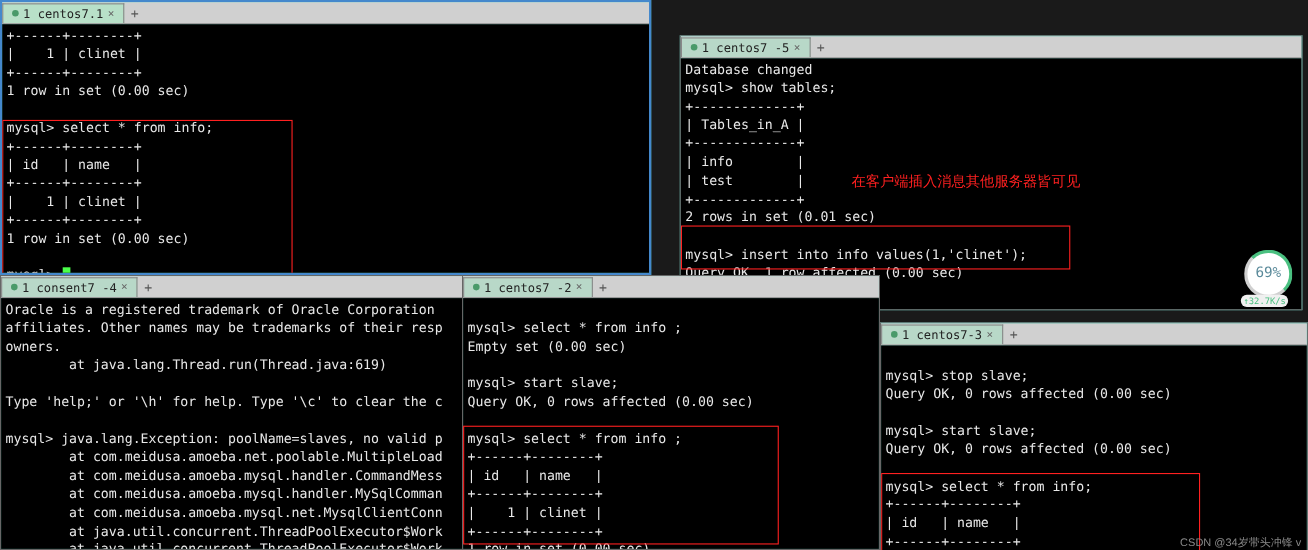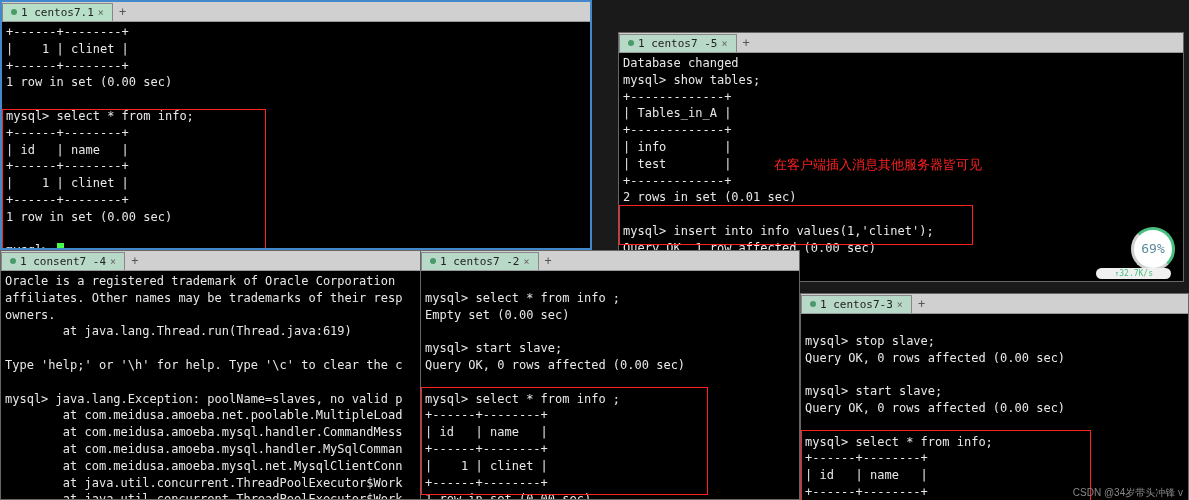--- a/index.html
+++ b/index.html
@@ -99,21 +99,21 @@
   color: #5a8a9a;
   background: #fff;
 }
 .ring-sub {
   position: absolute;
   bottom: -2px;
   right: 4px;
   font-size: 8px;
   color: #4ac080;
   background: #f0f0f0;
-  padding: 0 18px;
+  padding: 0 2px;
   border-radius: 6px;
 }
 .watermark {
   position: absolute;
   right: 6px;
   bottom: 0;
   font-size: 10px;
   color: #888;
   font-family: 'Microsoft YaHei', sans-serif;
 }

